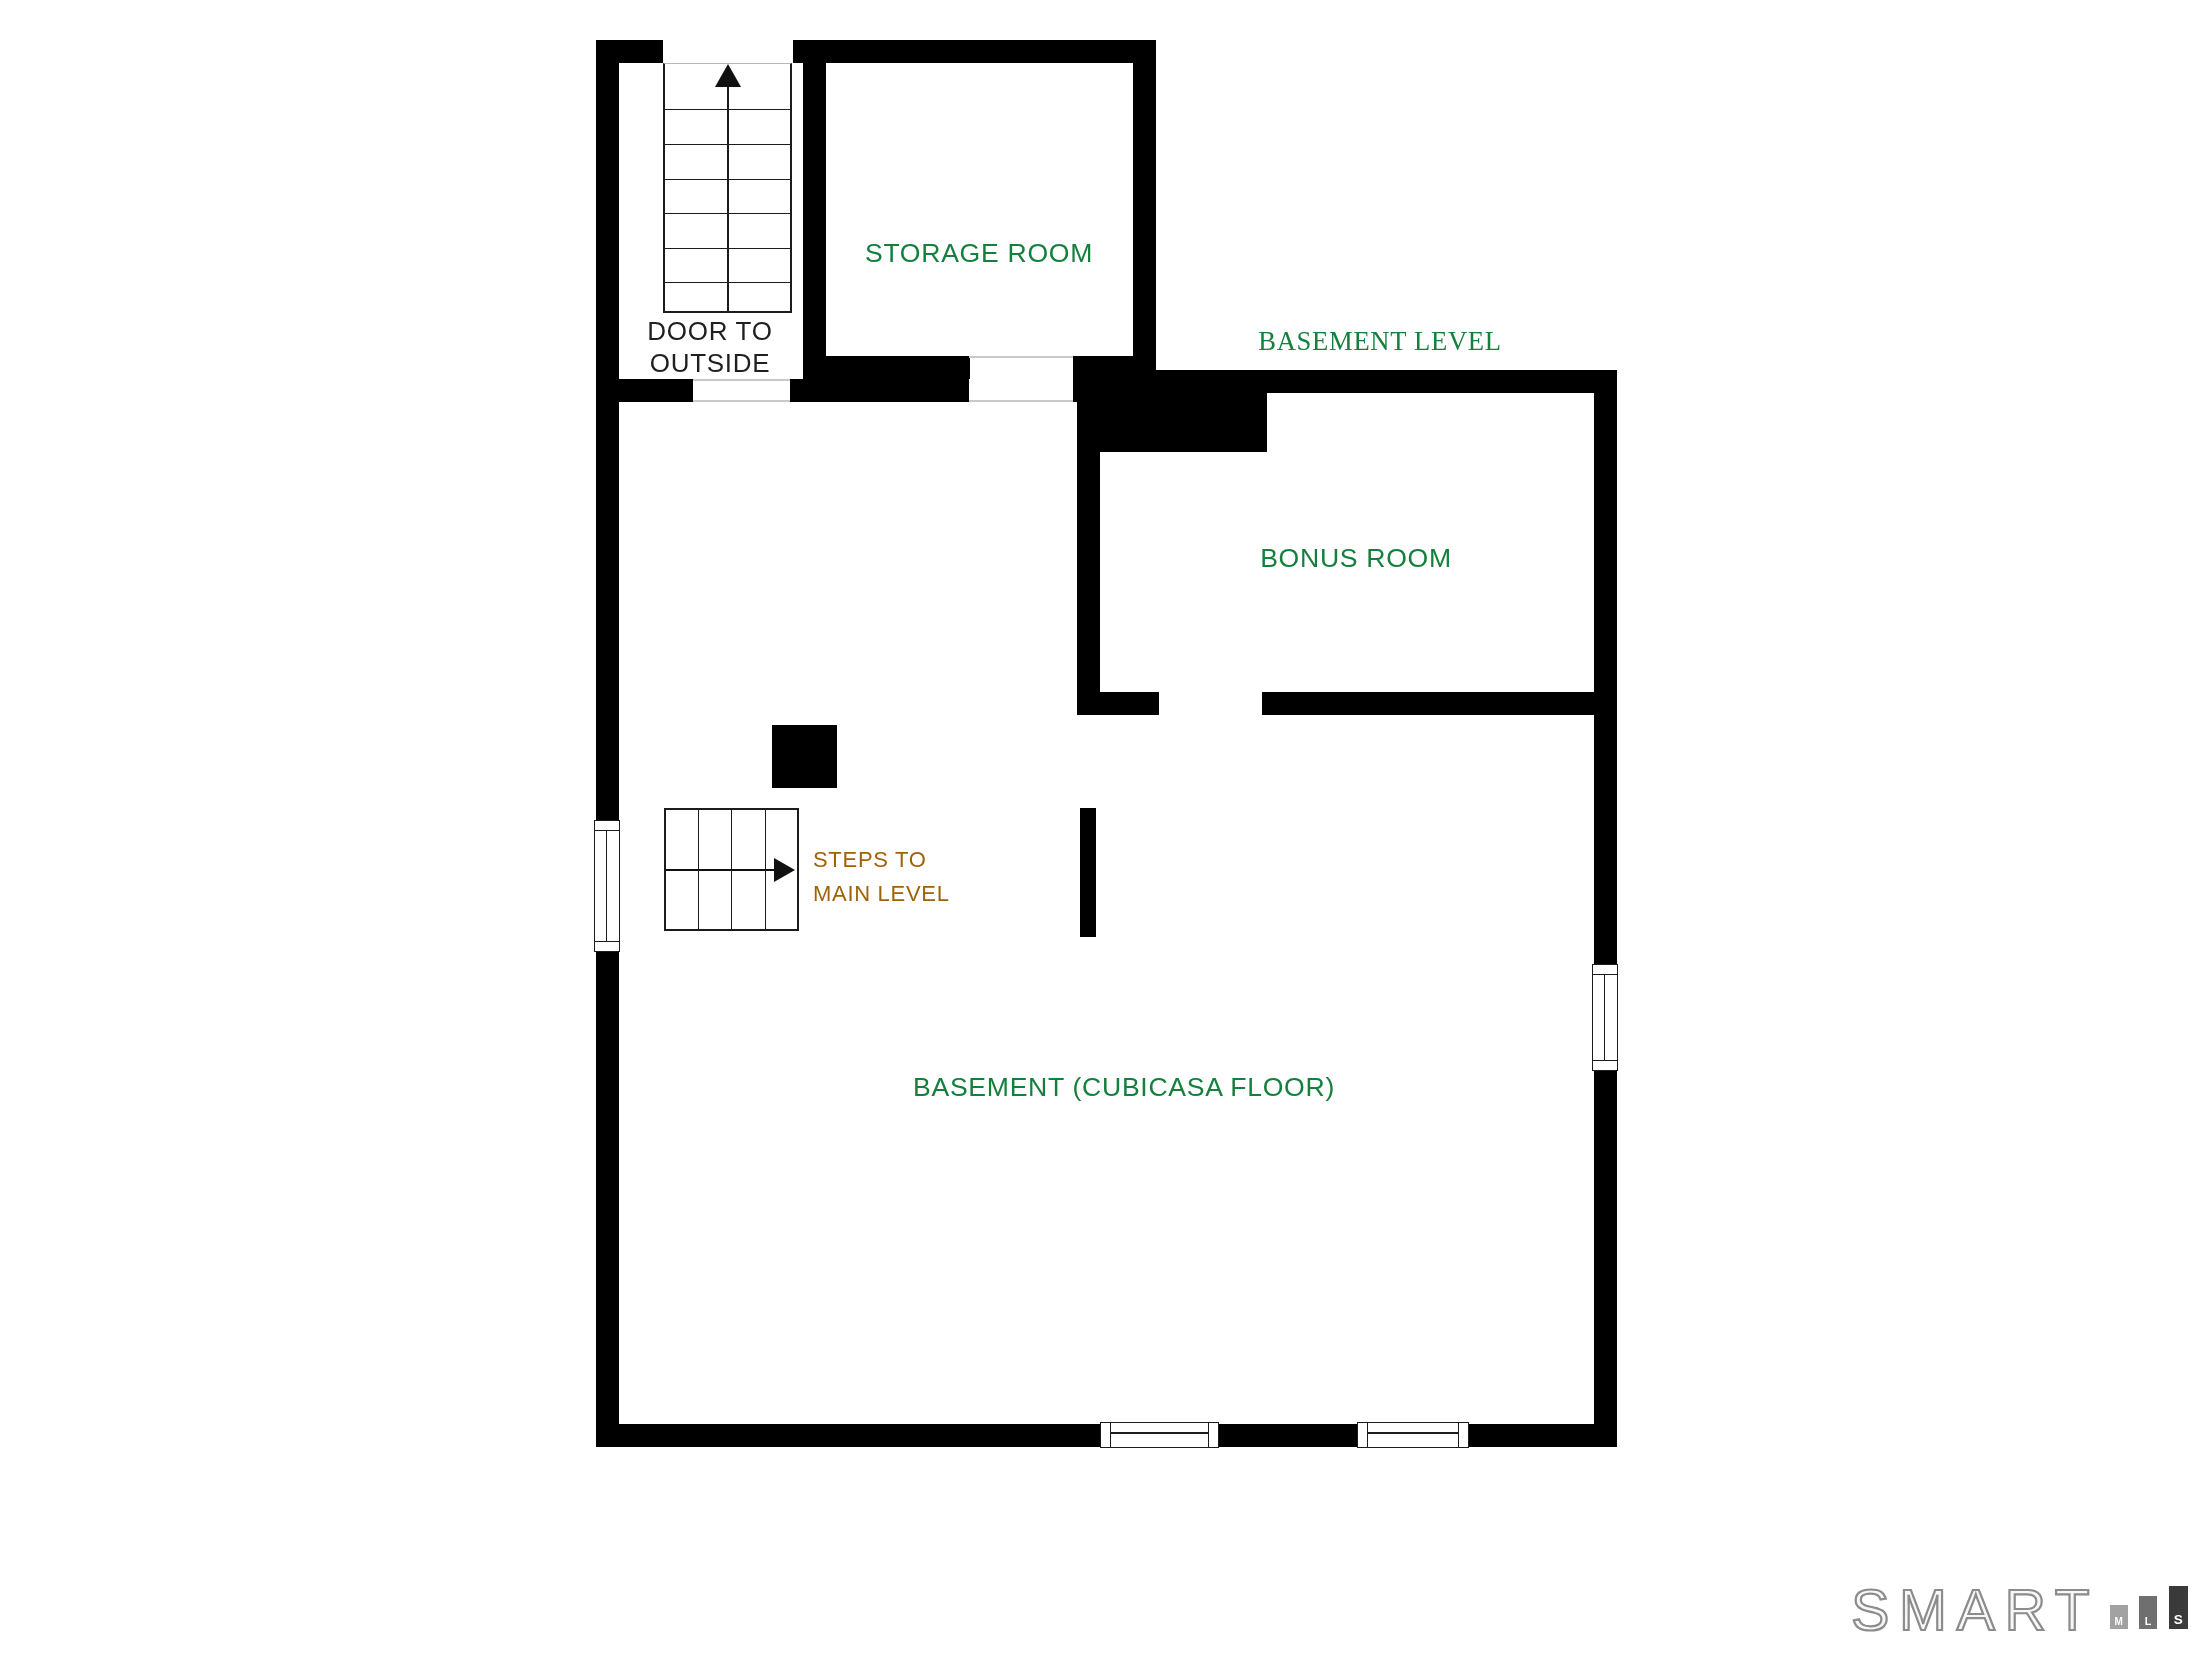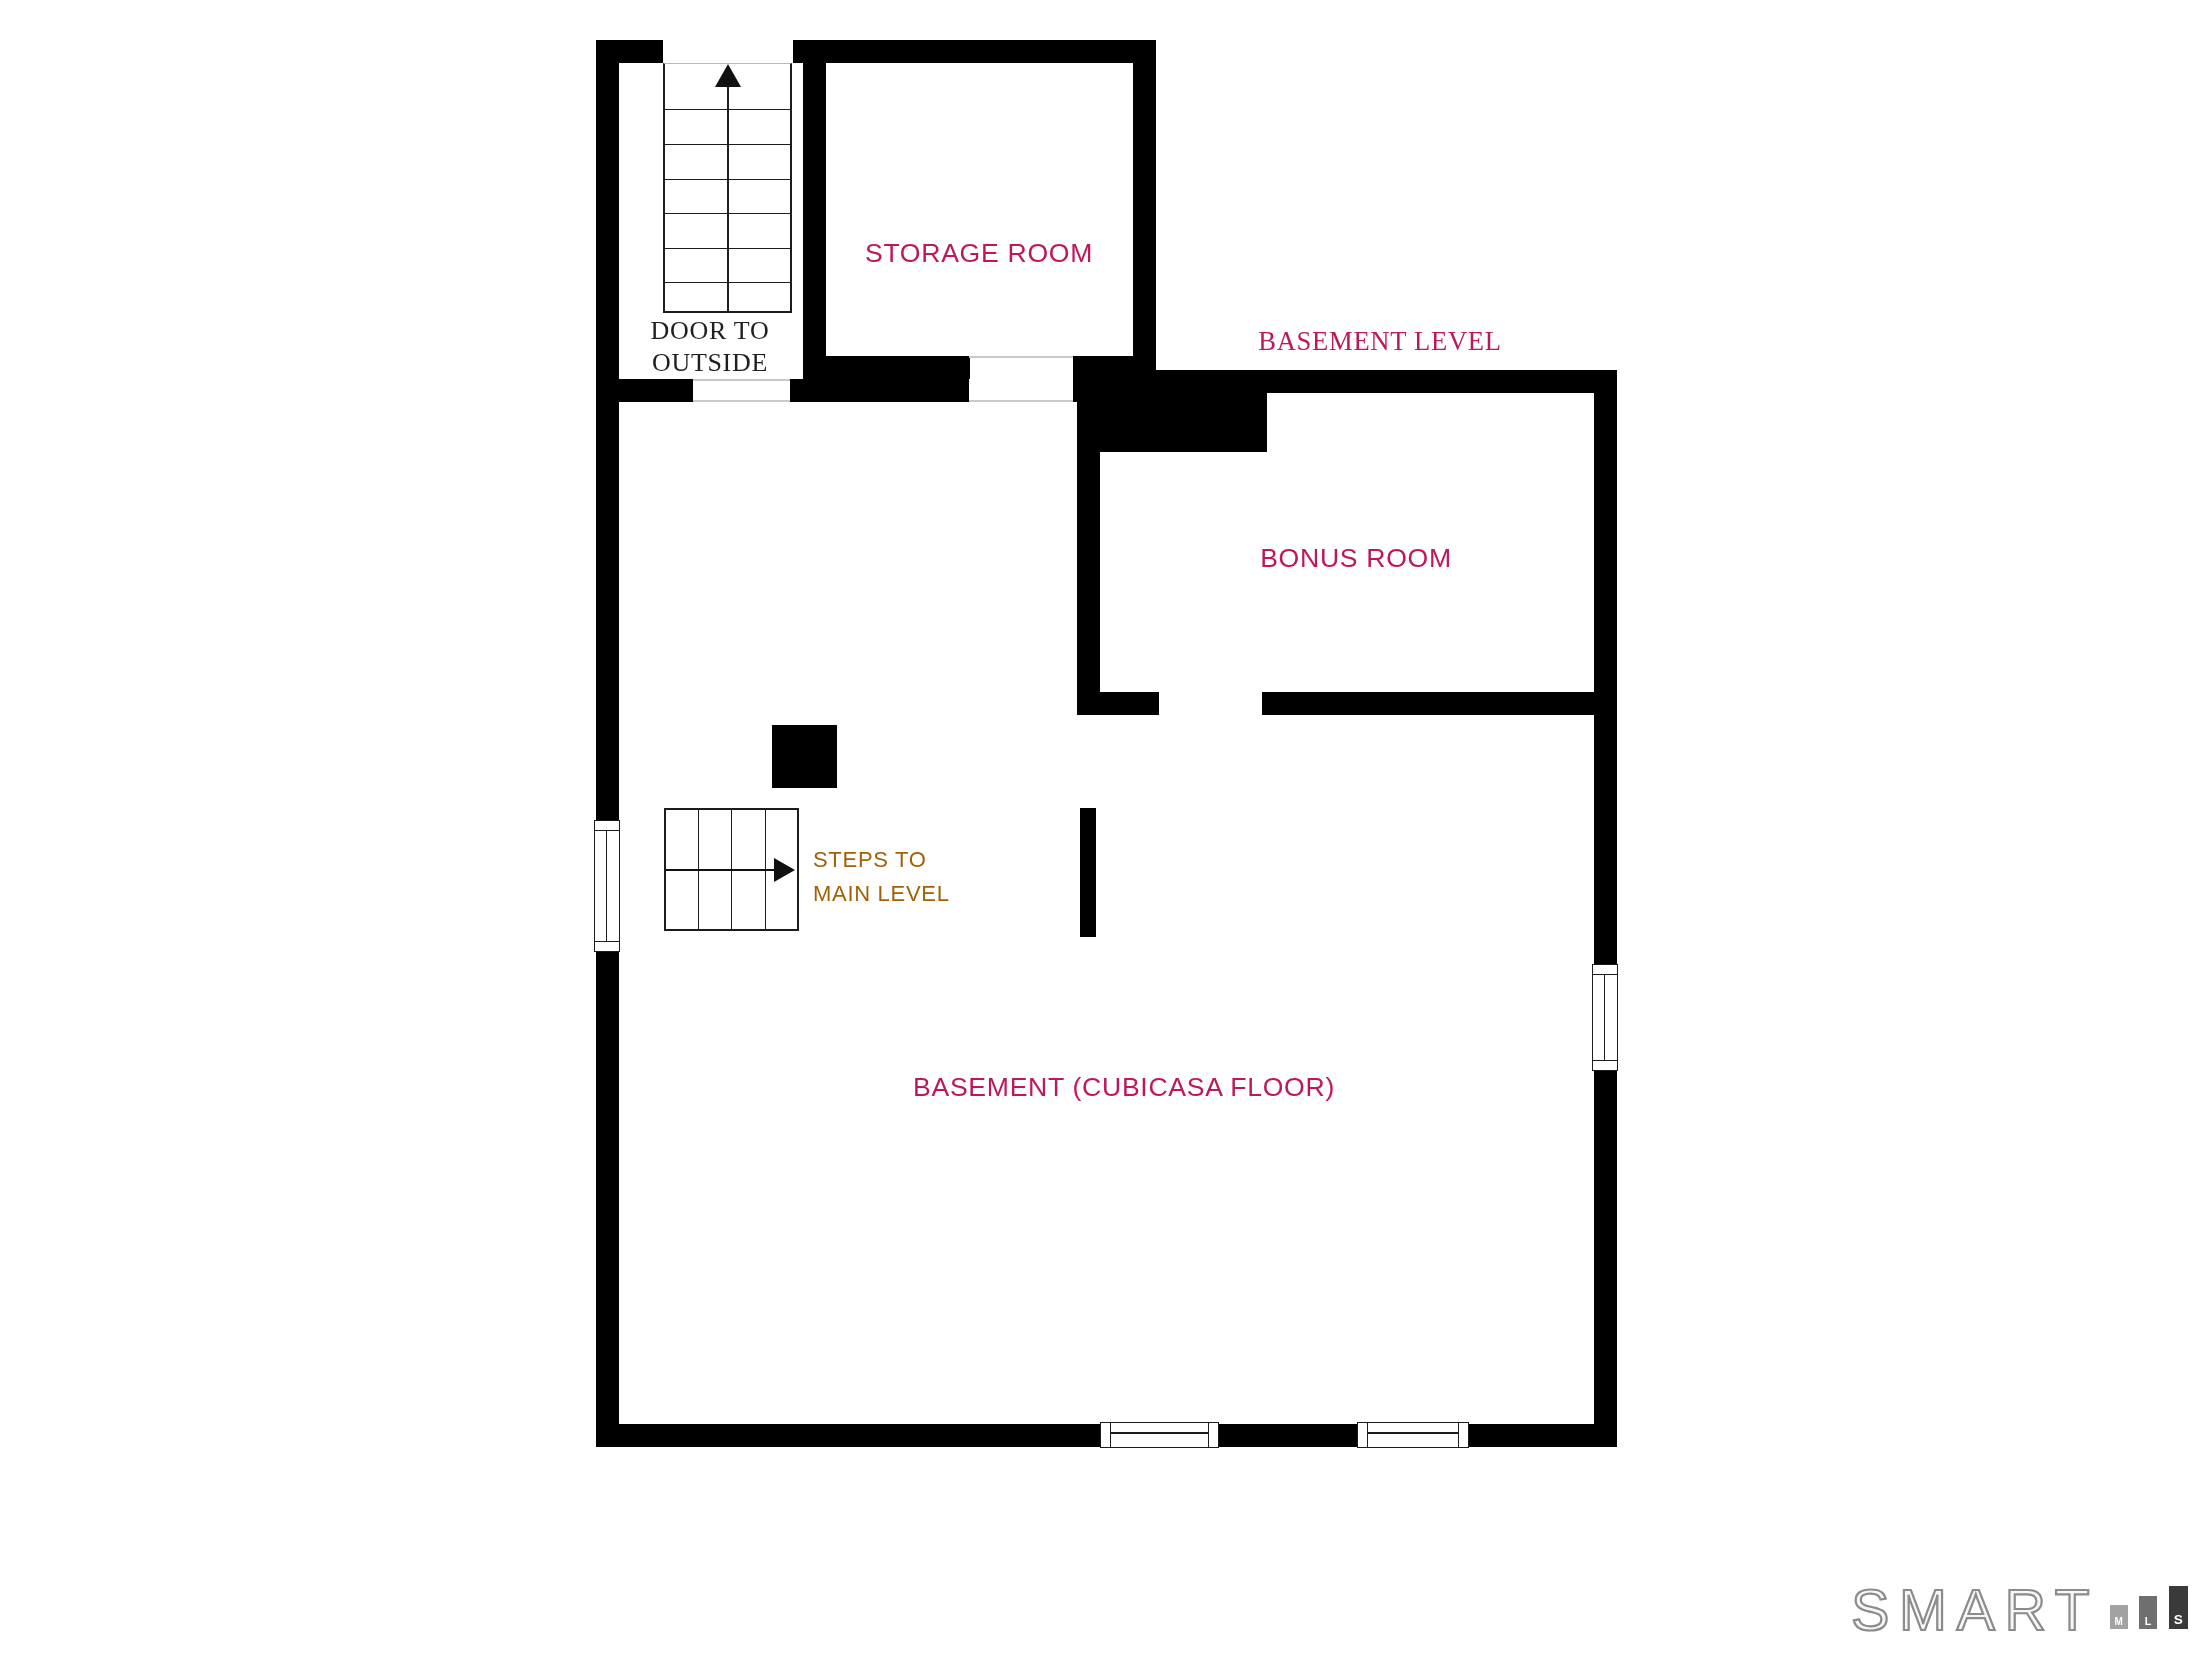--- a/index.html
+++ b/index.html
@@ -11,21 +11,21 @@
     overflow: hidden;
     font-family: "Liberation Sans", "DejaVu Sans", sans-serif;
   }
   .w { position: absolute; background: #000000; }
   .threshold { position: absolute; background: #c9c9c9; height: 2.2px; }
   .lbl {
     position: absolute;
     transform: translate(-50%, -50%);
     white-space: nowrap;
     font-size: 26.6px;
-    color: #be185d;
+    color: #15803d;
     letter-spacing: 0.7px;
   }
   .lbl2 {
     position: absolute;
     transform: translate(-50%, -50%);
     text-align: center;
     font-size: 26px;
     line-height: 32px;
     color: #1f1f1f;
     letter-spacing: 0.7px;
@@ -196,21 +196,21 @@
   </div>
 
   <div class="lbl" style="left:1380px; top:341px;font-family:Liberation Serif, serif;">BASEMENT LEVEL</div>
 
   <div class="lbl" style="left:979px; top:253px;">STORAGE ROOM</div>
 
   <div class="lbl" style="left:1356px; top:558px;">BONUS ROOM</div>
 
   <div class="lbl" style="left:1124px; top:1087px;">BASEMENT (CUBICASA FLOOR)</div>
 
-  <div class="lbl2" style="left:710px; top:347px;font-family:Liberation Serif, serif;">
+  <div class="lbl2" style="left:710px; top:347px;">
     <div>DOOR TO</div>
     <div>OUTSIDE</div>
   </div>
 
   <div class="steps-lbl" style="left:813px; top:843px;">
     <div>STEPS TO</div>
     <div>MAIN LEVEL</div>
   </div>
 
 

